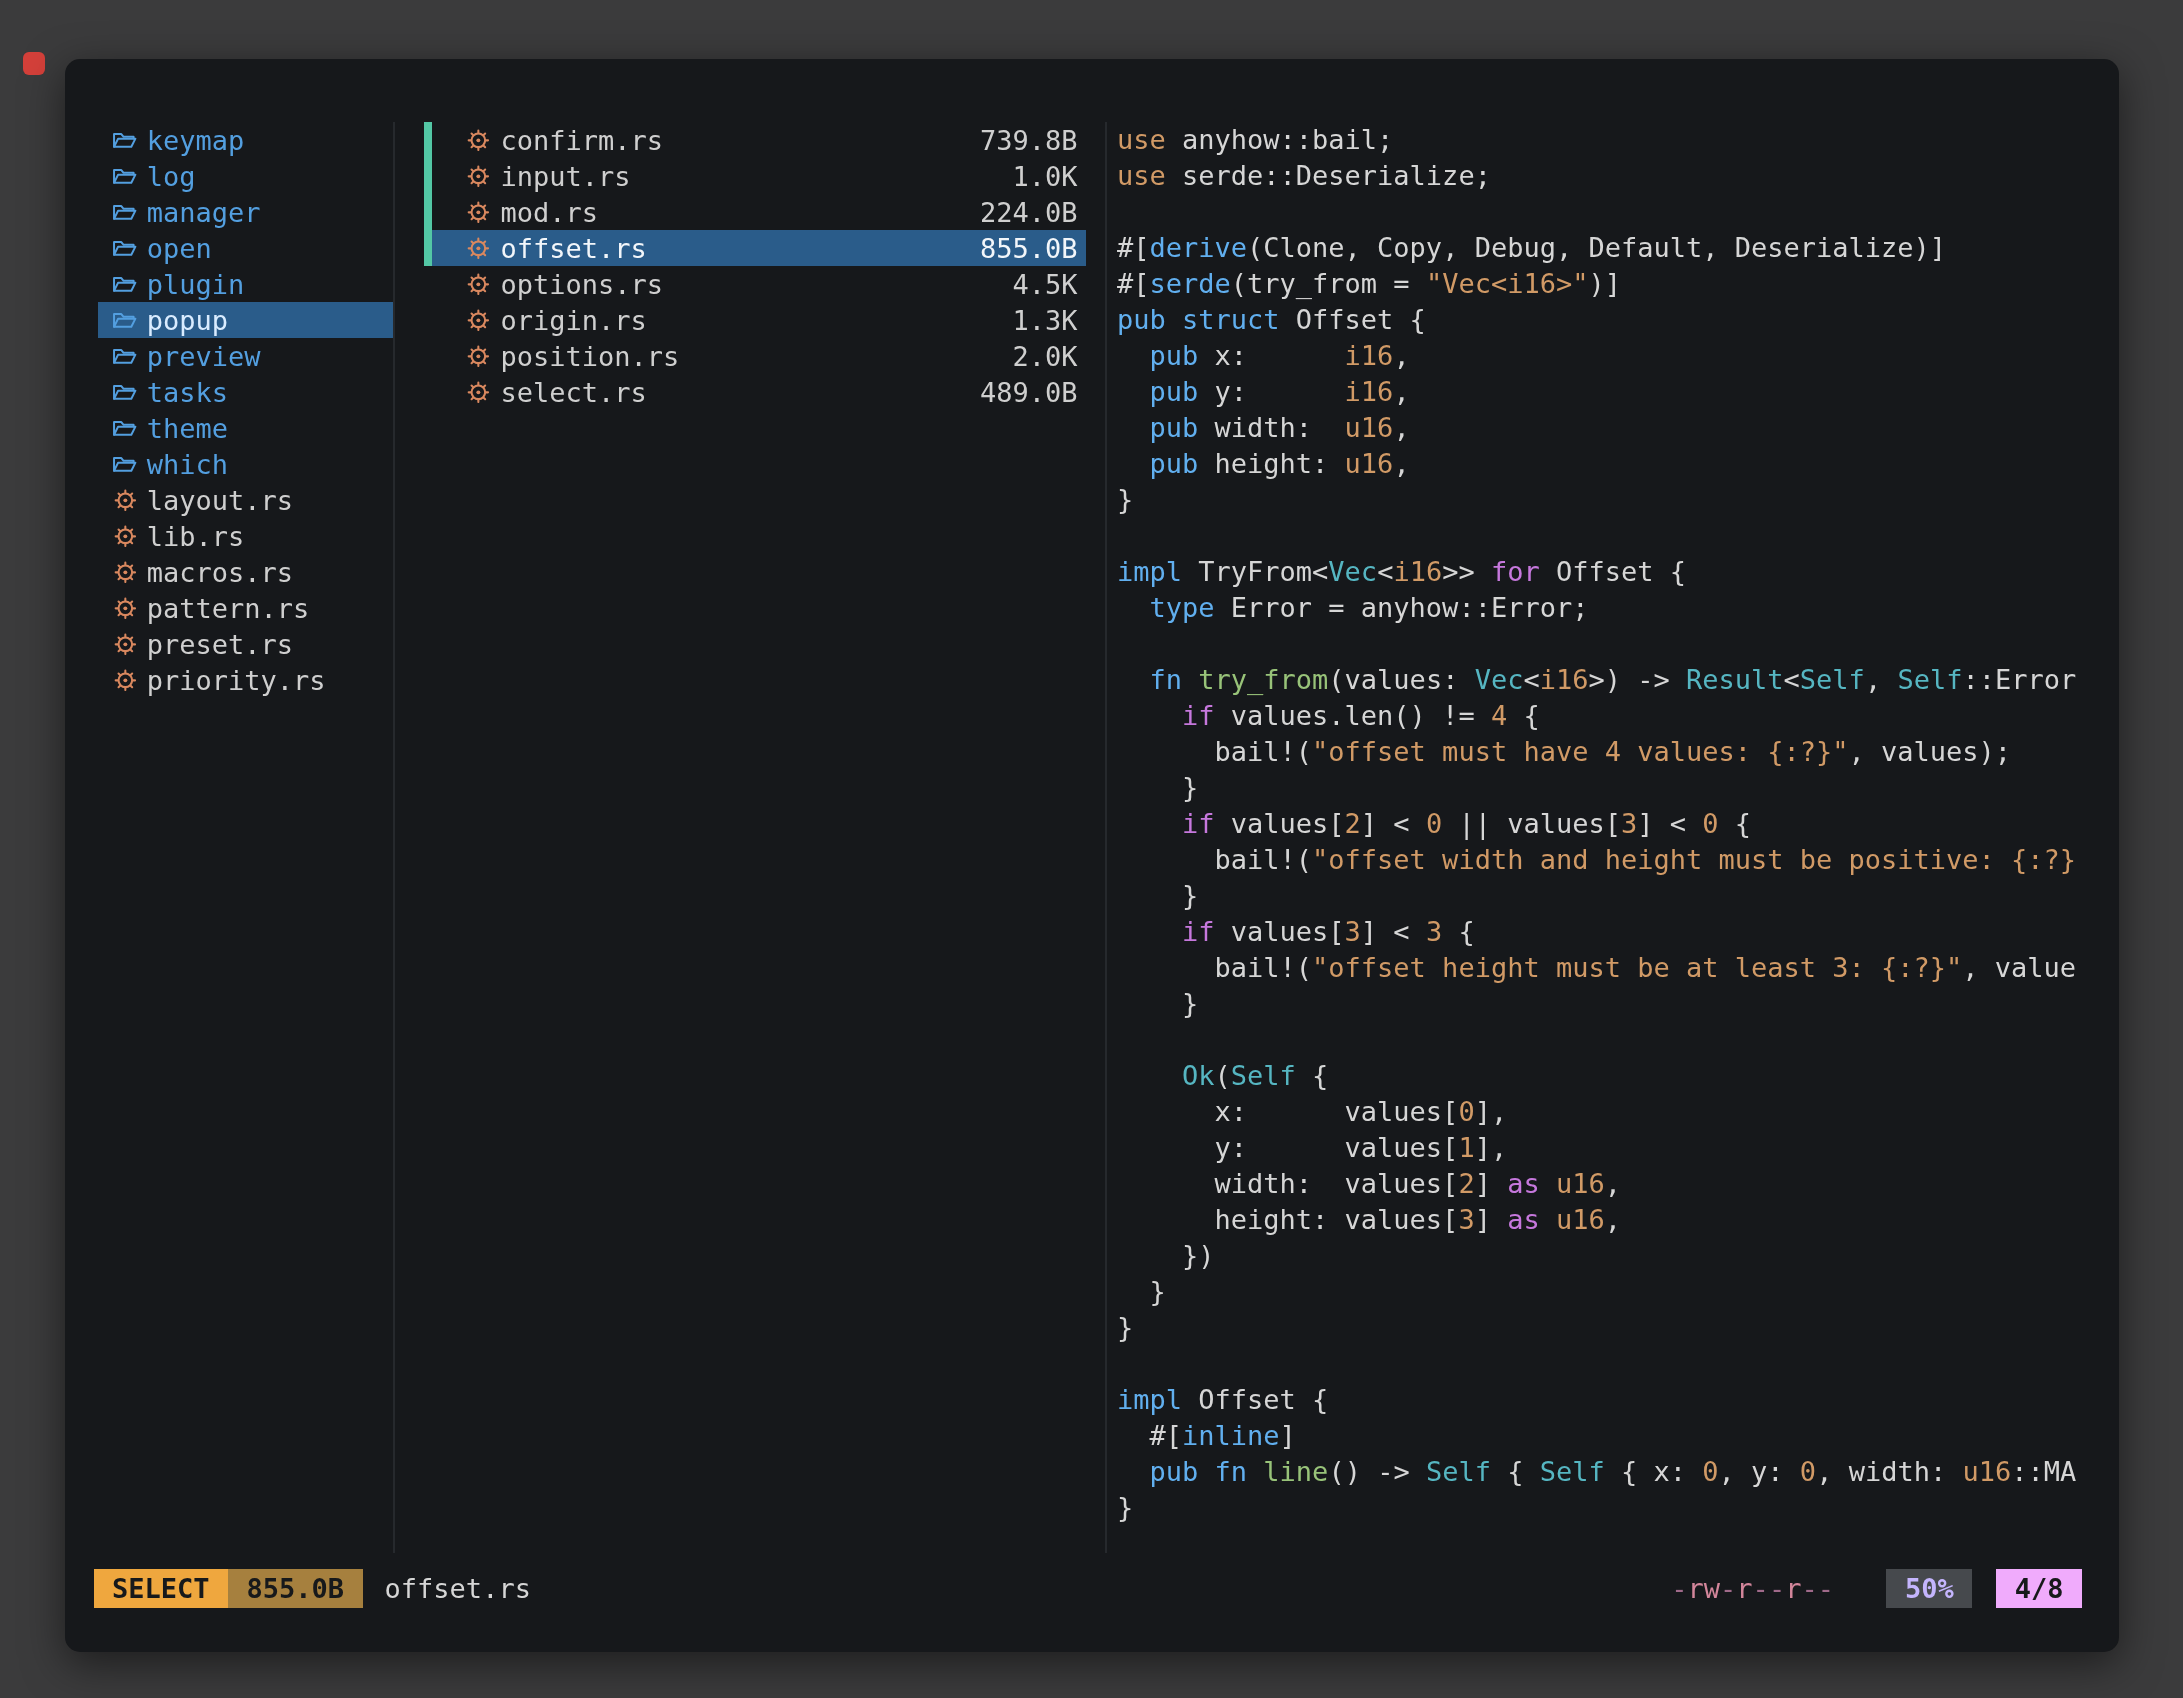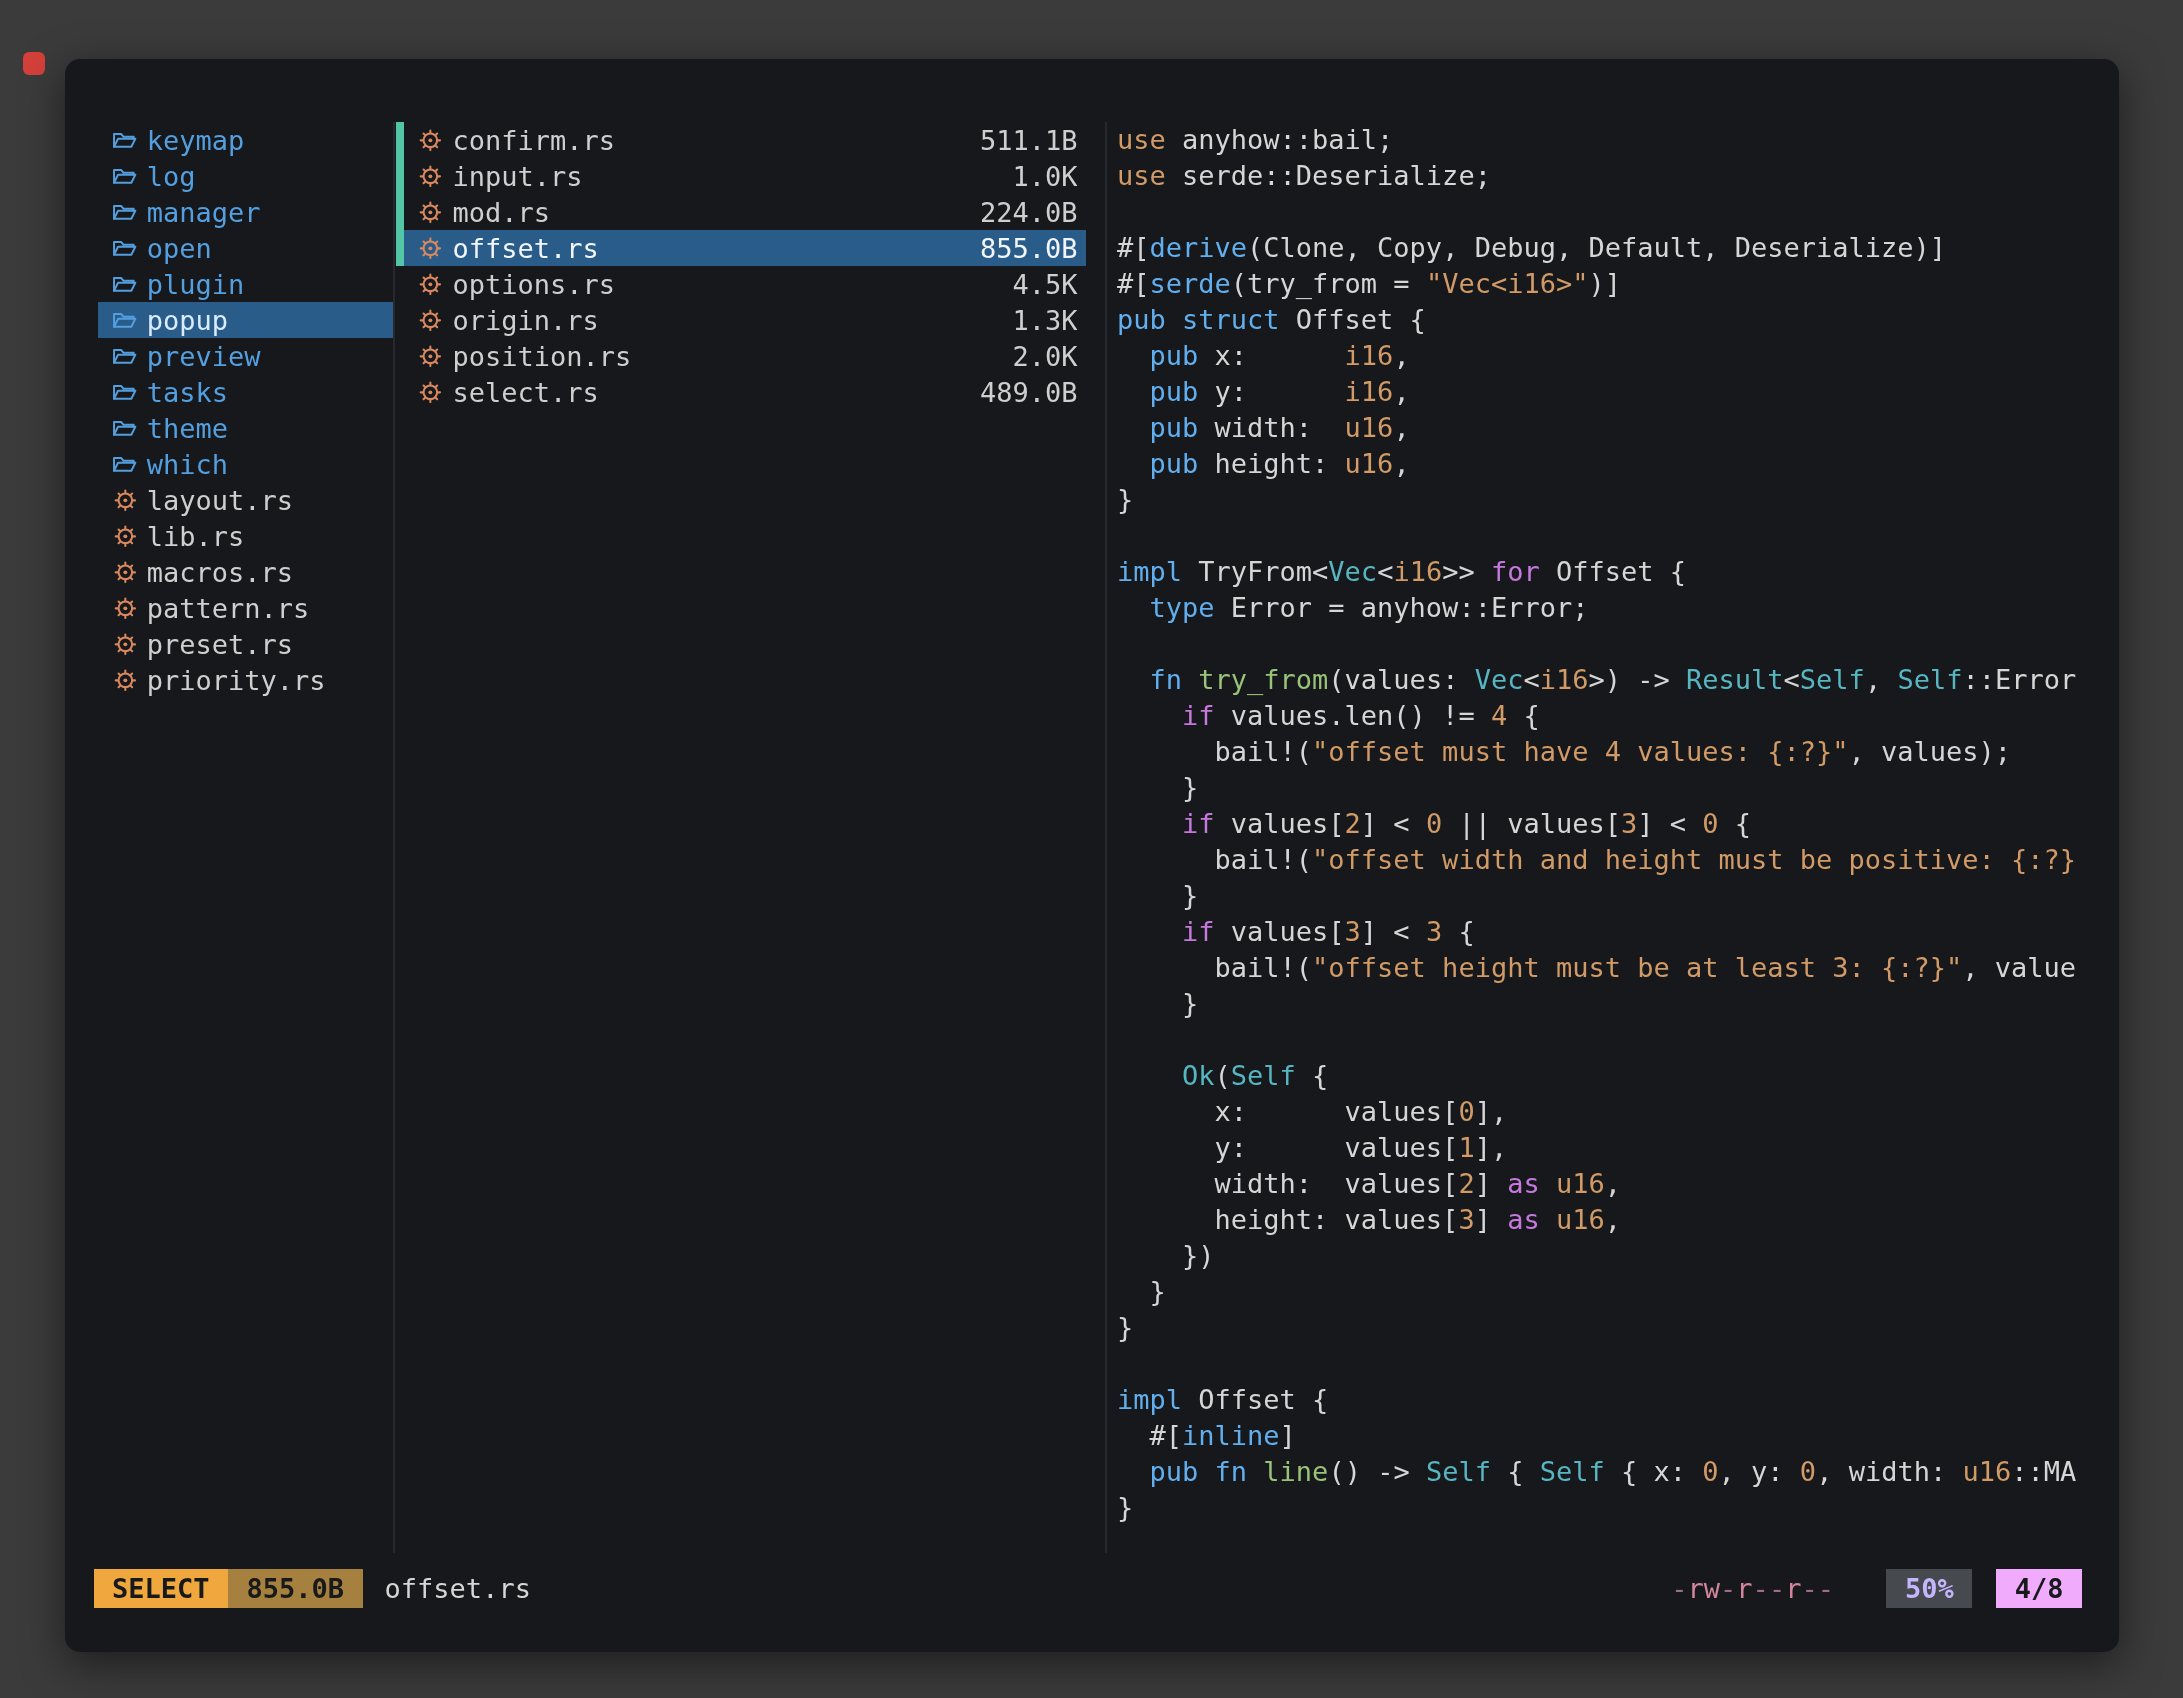--- a/index.html
+++ b/index.html
@@ -17,21 +17,21 @@
   .pane{position:absolute;top:63px;}
   .parent-pane{left:33px;width:295px;}
   .current-pane{left:331px;width:690px;}
   .preview-pane{left:1052px;width:986px;}
   .vdiv{position:absolute;top:63px;width:1.7px;height:1431px;background:#26292d;}
   .vdiv.d1{left:328px;}
   .vdiv.d2{left:1040px;}
 
   .row{height:36px;display:flex;align-items:center;font-size:27px;position:relative;}
   .parent-pane .row{padding-left:13.4px;}
-  .current-pane .row{padding-left:21px;padding-right:8.4px;}
+  .current-pane .row{padding-left:41px;padding-right:8.4px;margin-left:28px;}
   .row.hl{background:#2a5c8a;}
   .dir-name{color:#539fe0;}
   .file-name{color:#cfcfcf;}
   .file-size{margin-left:auto;color:#cfcfcf;}
   .row.hl .dir-name{color:#d9ecff;}
   .row.hl .file-name,.row.hl .file-size{color:#f2f6fa;}
   .icon{display:inline-flex;align-items:center;justify-content:center;width:27px;margin-right:8.4px;flex:none;}
   .dir-ic{color:#539fe0;}
   .rs-ic{color:#d9885f;}
   .marker{position:absolute;left:0;top:0;bottom:0;width:8.4px;background:#53c7a5;}
@@ -284,21 +284,21 @@
               <line x1="18" y1="11" x2="20.4" y2="11"></line>
               <line x1="4.4" y1="4.4" x2="6.1" y2="6.1"></line>
               <line x1="15.9" y1="15.9" x2="17.6" y2="17.6"></line>
               <line x1="4.4" y1="17.6" x2="6.1" y2="15.9"></line>
               <line x1="15.9" y1="6.1" x2="17.6" y2="4.4"></line>
             </g>
             <circle cx="11" cy="11" r="1.9" fill="currentColor"></circle>
           </svg>
         </span>
         <span class="file-name">confirm.rs</span>
-        <span class="file-size">511.1B</span>
+        <span class="file-size">739.8B</span>
       </div>
       <div class="row">
         <span class="marker"></span>
         <span class="icon rs-ic">
           <svg viewBox="0 0 22 22" width="22.7" height="22.7">
             <circle cx="11" cy="11" r="6.6" fill="none" stroke="currentColor" stroke-width="2"></circle>
             <g stroke="currentColor" stroke-width="2" stroke-linecap="round">
               <line x1="11" y1="1.6" x2="11" y2="4"></line>
               <line x1="11" y1="18" x2="11" y2="20.4"></line>
               <line x1="1.6" y1="11" x2="4" y2="11"></line>

